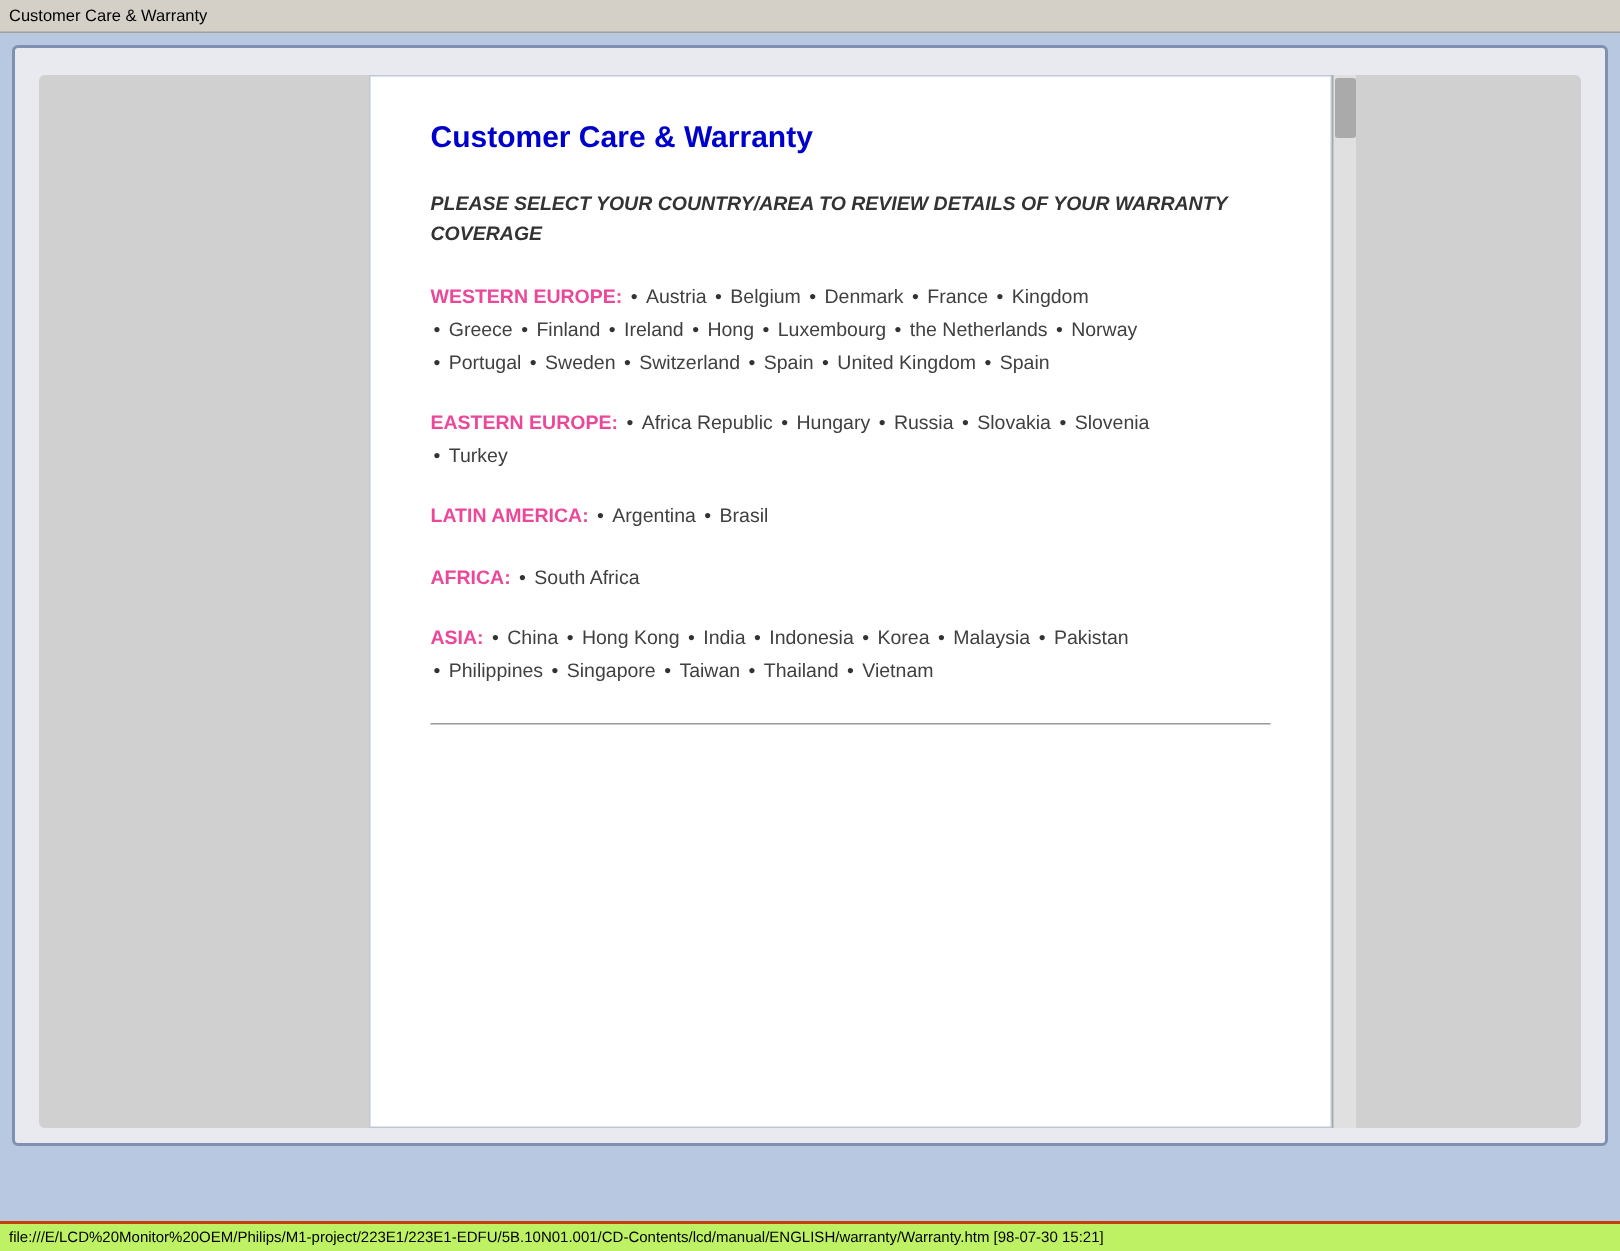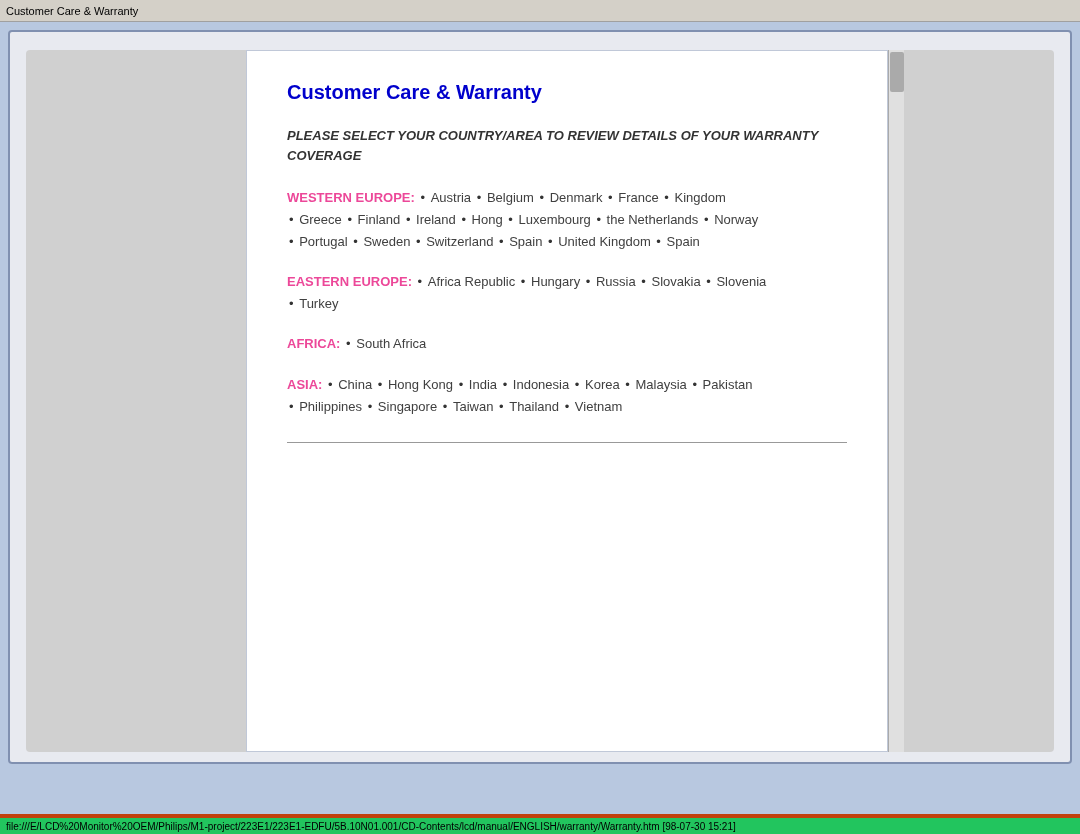--- a/index.html
+++ b/index.html
@@ -102,28 +102,28 @@
       margin: 0 2px;
     }
 
     .divider {
       border: none;
       border-top: 1px solid #999;
       margin: 24px 0;
     }
 
     .status-bar {
-      background: #22c55e;
+      background: #bef264;
       height: 20px;
       display: flex;
       align-items: center;
       padding: 0 6px;
       font-size: 10px;
       color: #000;
-      border-top: 4px solid #c2410c;
+      border-top: 2px solid #c2410c;
       flex-shrink: 0;
       text-align: right;
     }
 
     .outer-frame {
       background: #b8c8e0;
       flex: 1;
       display: flex;
       flex-direction: column;
       padding: 8px 8px 50px 8px;
@@ -202,20 +202,25 @@
             <span class="region-label">EASTERN EUROPE:</span>
             <span class="bullet"> • </span><a class="country-link">Africa Republic</a>
             <span class="bullet"> • </span><a class="country-link">Hungary</a>
             <span class="bullet"> • </span><a class="country-link">Russia</a>
             <span class="bullet"> • </span><a class="country-link">Slovakia</a>
             <span class="bullet"> • </span><a class="country-link">Slovenia</a>
             <br>
             <span class="bullet"> • </span><a class="country-link">Turkey</a>
           </div>
 
+          <div class="region-section">
+            <span class="region-label">LATIN AMERICA:</span>
+            <span class="bullet"> • </span><a class="country-link">Argentina</a>
+            <span class="bullet"> • </span><a class="country-link">Brasil</a>
+          </div>
 
 
 
           <div class="region-section">
             <span class="region-label">AFRICA:</span>
             <span class="bullet"> • </span><a class="country-link">South Africa</a>
           </div>
 
           <div class="region-section">
             <span class="region-label">ASIA:</span>

